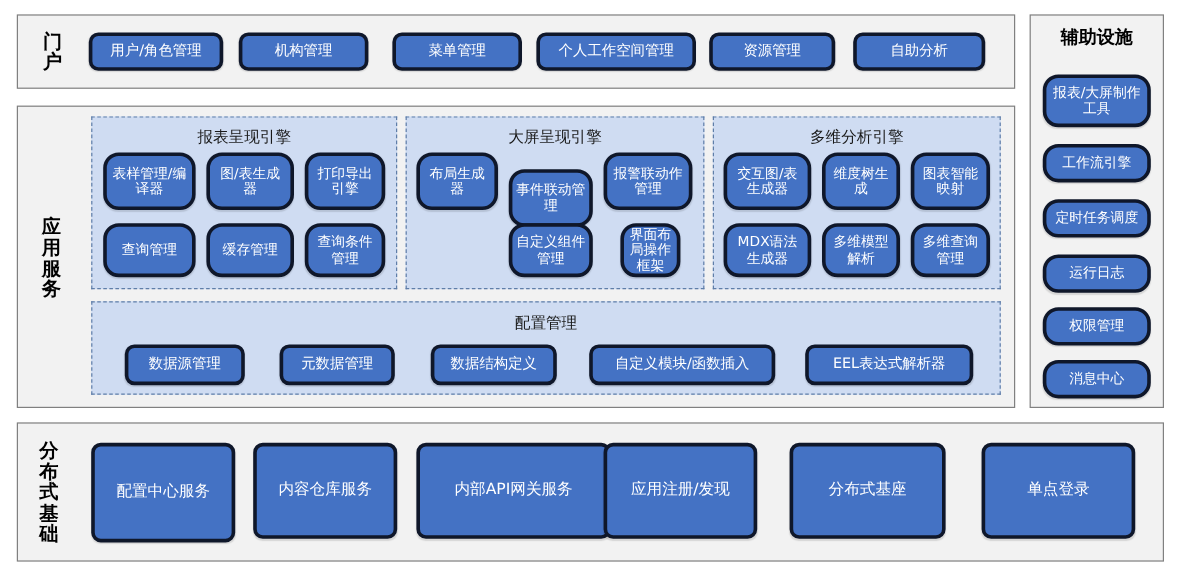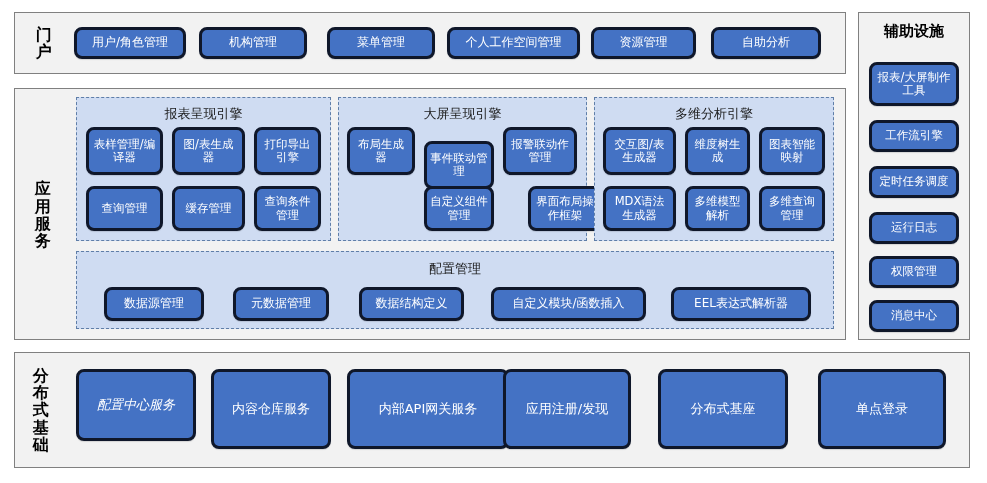--- a/index.html
+++ b/index.html
@@ -55,21 +55,21 @@
     color: #ffffff;
     display: flex;
     align-items: center;
     justify-content: center;
     text-align: center;
     line-height: 1.14;
     padding: 1px 3px;
     overflow: hidden;
     box-shadow: 0 1px 1px rgba(0,0,0,0.12);
   }
-  .node.small  { font-size: 11.5px; }
+  .node.small  { font-size: 11.5px; border-radius: 13px; }
   .node.mid    { font-size: 12px; }
   .node.large  { font-size: 13px; }
 
   
   .group {
     position: absolute;
     box-sizing: border-box;
     background: #cfdcf2;
     border: 1px dashed #5f7ea8;
   }
@@ -134,21 +134,21 @@
   <div class="node small" style="left:86px; top:186px; width:77px; height:45px;">查询管理</div>
   <div class="node small" style="left:254px; top:186px; width:67px; height:45px;">查询条件管理</div>
 
   <div class="group" style="left:338px; top:97px; width:249px; height:144px;">
     <div class="group-title" style="top:7px;">大屏呈现引擎</div>
   </div>
   <div class="node small" style="left:347px; top:127px; width:68px; height:48px;">布局生成器</div>
   <div class="node small" style="left:424px; top:127px; width:70px; height:48px;margin-top:14px;">事件联动管理</div>
   <div class="node small" style="left:503px; top:127px; width:74px; height:48px;">报警联动作管理</div>
   <div class="node small" style="left:424px; top:186px; width:70px; height:45px;">自定义组件管理</div>
-  <div class="node small" style="left:528px; top:186px; width:74px; height:45px;">界面布局操作框架</div>
+  <div class="node small" style="left:517px; top:186px; width:50px; height:45px;">界面布局操作框架</div>
 
   <div class="group" style="left:594px; top:97px; width:240px; height:144px;">
     <div class="group-title" style="top:7px;">多维分析引擎</div>
   </div>
   <div class="node small" style="left:603px; top:127px; width:73px; height:48px;">交互图/表生成器</div>
   <div class="node small" style="left:685px; top:127px; width:65px; height:48px;">维度树生成</div>
   <div class="node small" style="left:759px; top:127px; width:66px; height:48px;">图表智能映射</div>
   <div class="node small" style="left:603px; top:186px; width:73px; height:45px;">MDX语法生成器</div>
   <div class="node small" style="left:685px; top:186px; width:65px; height:45px;">多维模型解析</div>
   <div class="node small" style="left:759px; top:186px; width:66px; height:45px;">多维查询管理</div>
@@ -167,21 +167,21 @@
   <div class="band-label" style="left:20px; top:360px; width:42px; height:100px; font-size:16px;">
     <span>
         <span>分</span>
         <span>布</span>
         <span>式</span>
         <span>基</span>
         <span>础</span>
       </span>
   </div>
 
-  <div class="node large" style="left:76px; top:369px; width:120px; height:72px;font-style:italic;">配置中心服务</div>
+  <div class="node large" style="left:76px; top:369px; width:120px; height:83px;">配置中心服务</div>
   <div class="node large" style="left:211px; top:369px; width:120px; height:80px;">内容仓库服务</div>
   <div class="node large" style="left:347px; top:369px; width:162px; height:80px;">内部API网关服务</div>
   <div class="node large" style="left:503px; top:369px; width:128px; height:80px;">应用注册/发现</div>
   <div class="node large" style="left:658px; top:369px; width:130px; height:80px;">分布式基座</div>
   <div class="node large" style="left:818px; top:369px; width:128px; height:80px;">单点登录</div>
 
   <div class="panel" style="left:858px; top:12px; width:112px; height:328px;"></div>
 
   <div class="side-title" style="left:858px; top:22px; width:112px;">辅助设施</div>
 

